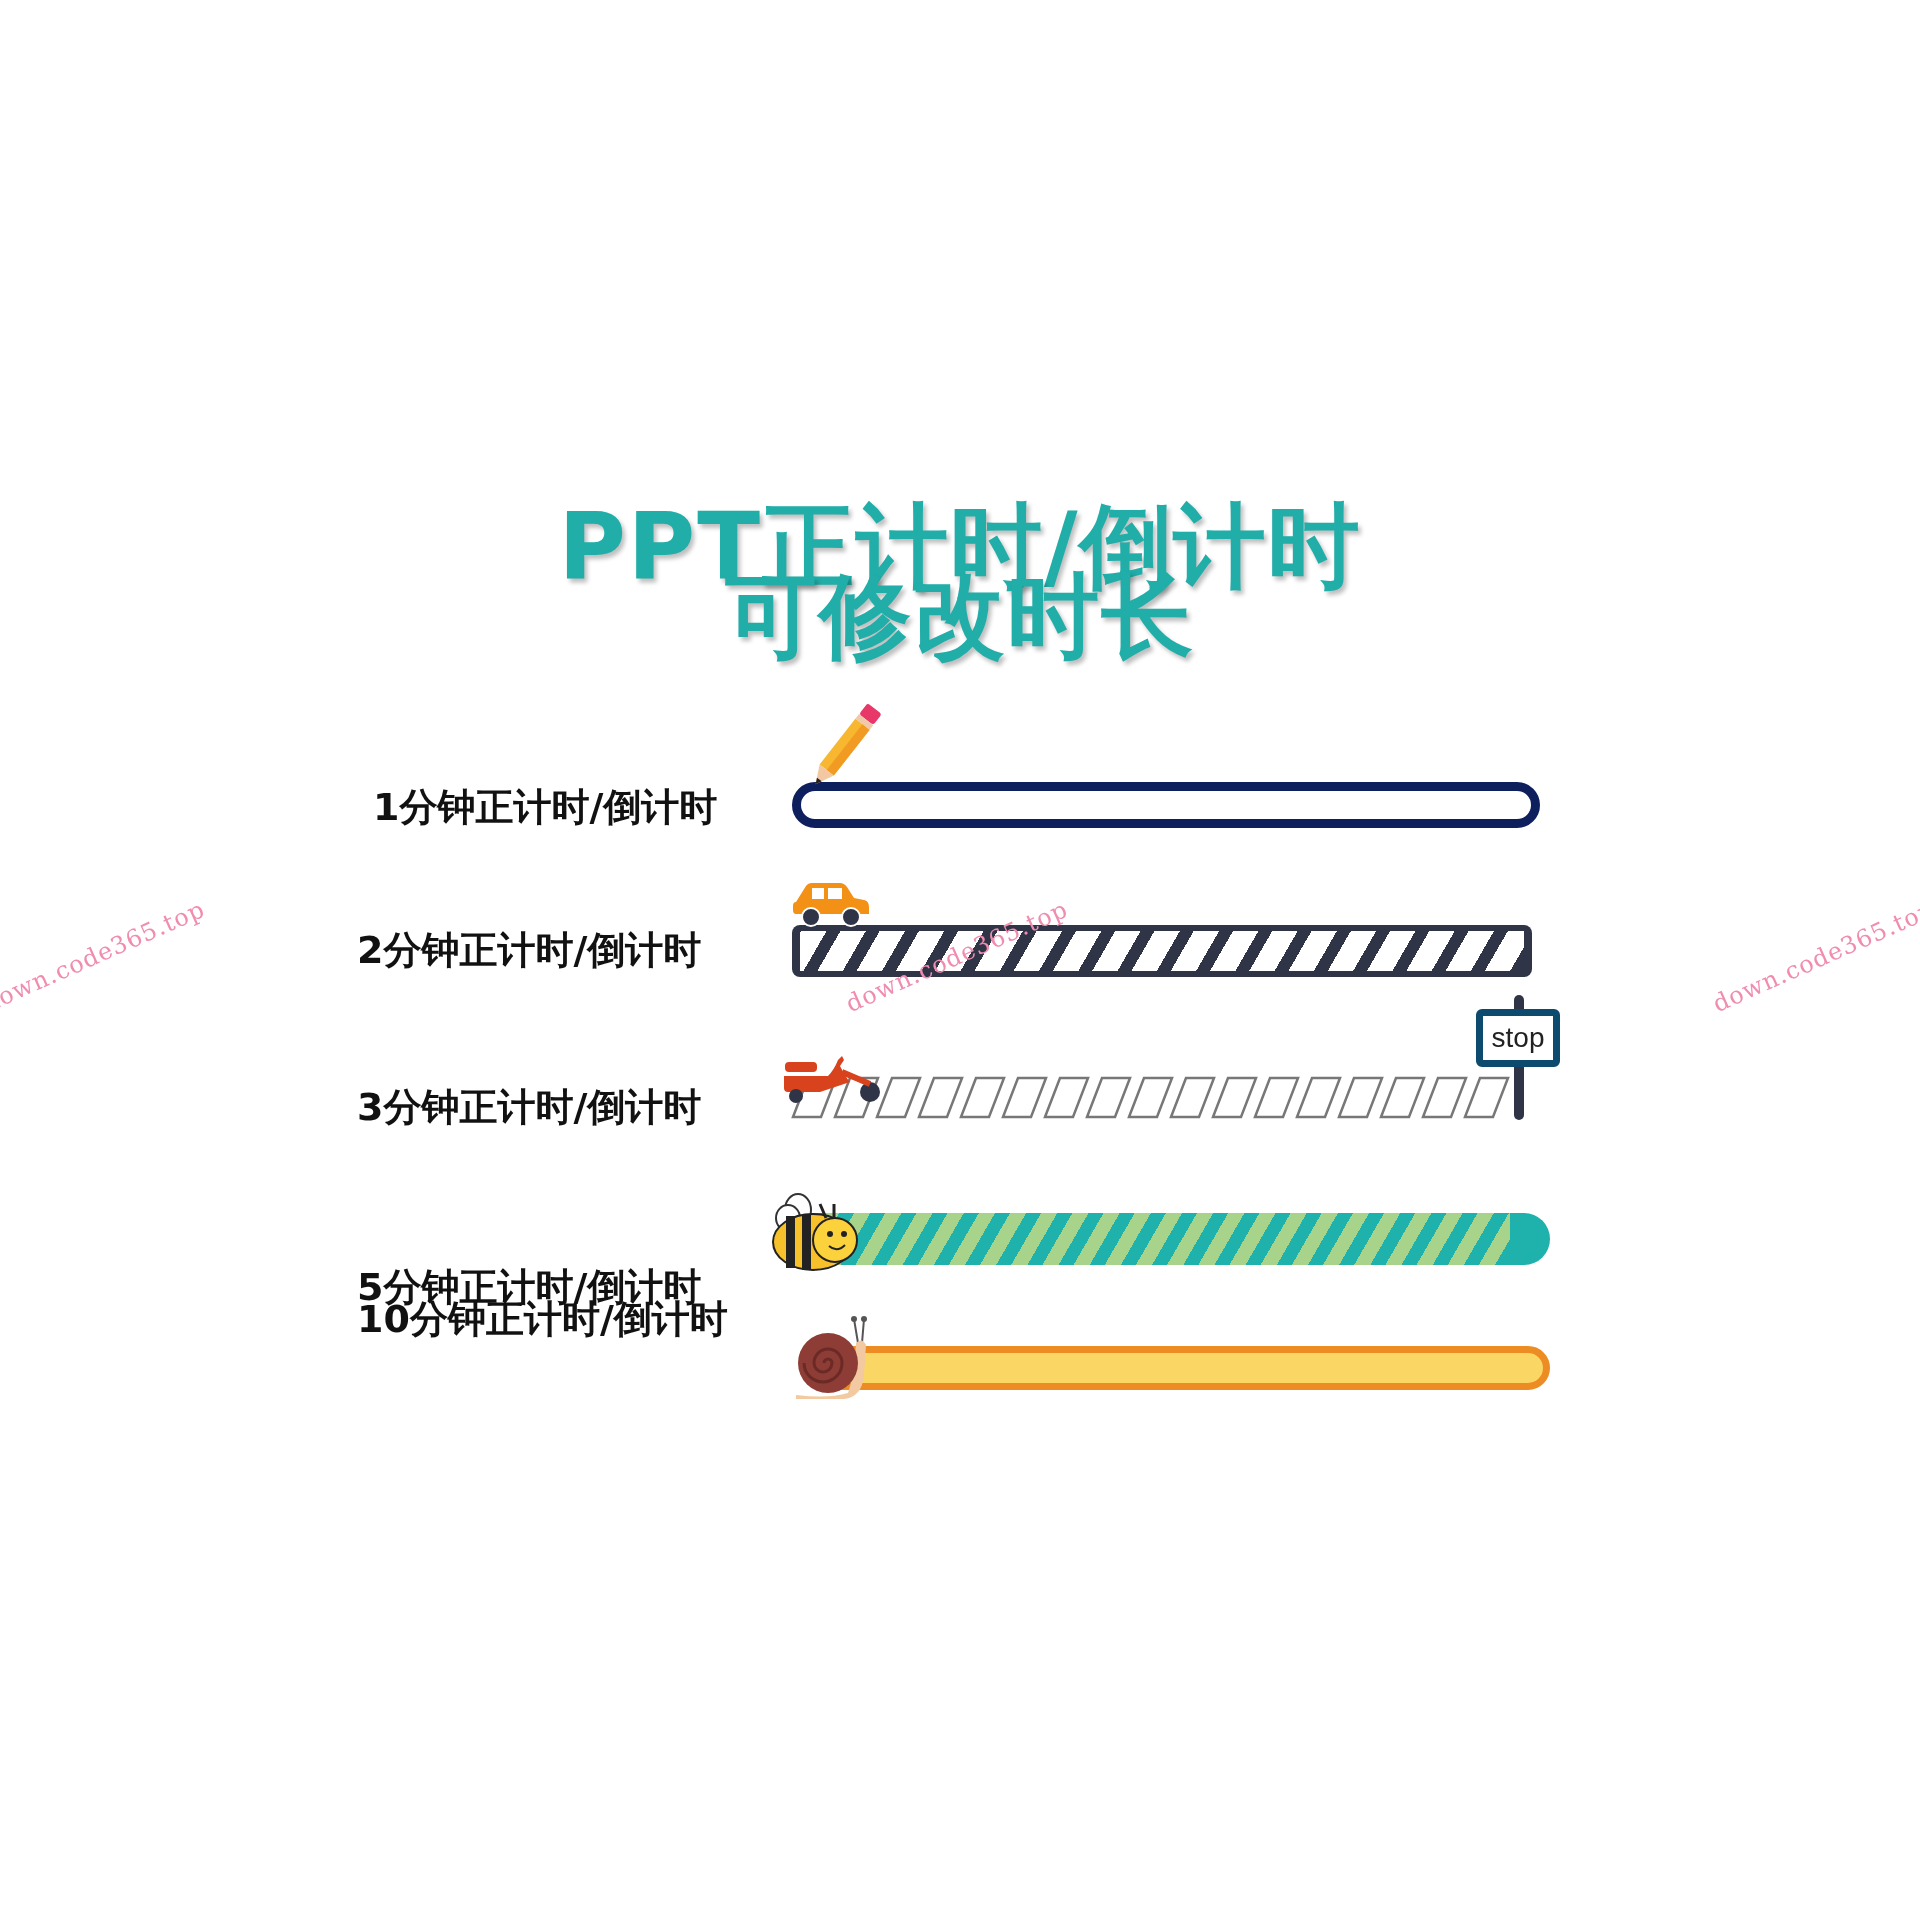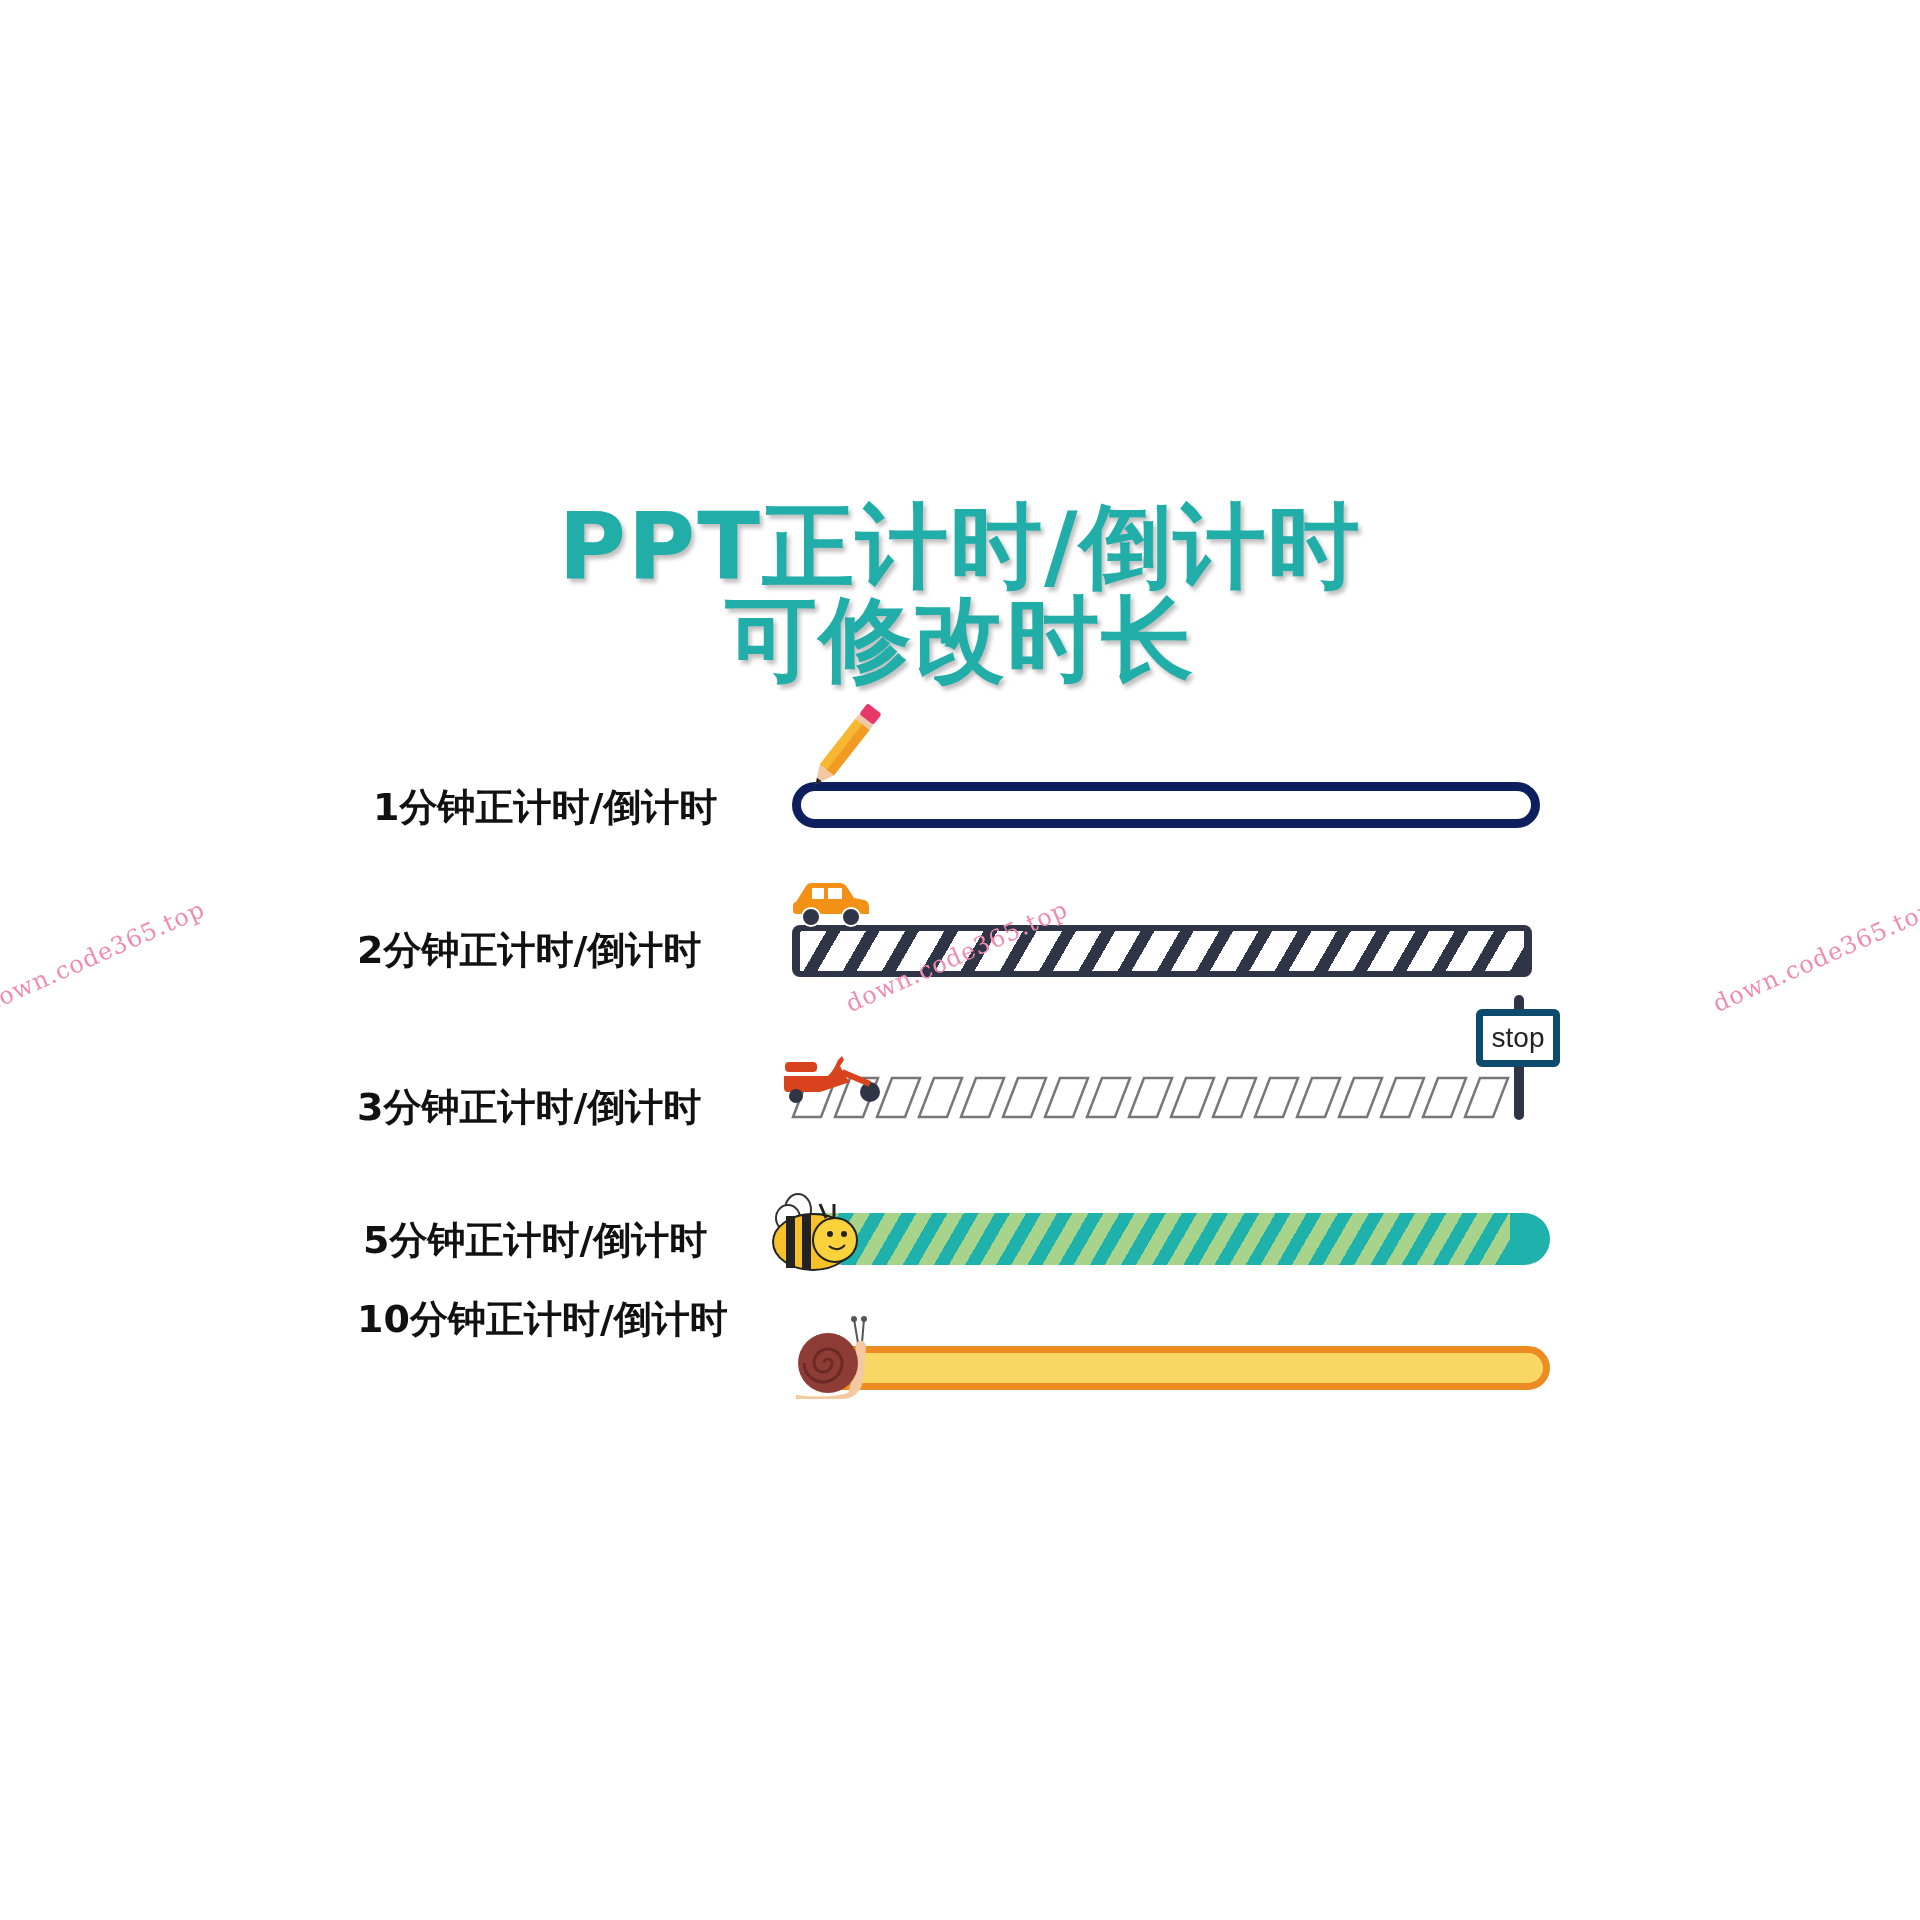--- a/index.html
+++ b/index.html
@@ -1,19 +1,19 @@
 <!DOCTYPE html>
 <html><head>
 <meta charset="utf-8">
 <style>
   html,body{margin:0;padding:0;background:#fff;}
   body{width:1920px;height:1920px;position:relative;overflow:hidden;font-family:"DejaVu Sans","Liberation Sans",sans-serif;}
   .title{position:absolute;left:0;width:1920px;text-align:center;color:#21ada8;font-weight:bold;font-size:92px;letter-spacing:2px;text-shadow:3px 4px 4px rgba(0,0,0,0.25);}
   .t1{top:485px;}
-  .t2{top:578px;text-align:center;}
+  .t2{top:555px;text-align:center;}
   .label{position:absolute;left:357px;font-size:38px;font-weight:bold;color:#111;}
   .bar{position:absolute;box-sizing:border-box;}
   .wm{position:absolute;color:#f08cb0;font-family:"DejaVu Serif",serif;font-size:24px;transform:rotate(-24deg);transform-origin:left bottom;white-space:nowrap;letter-spacing:1px;}
   .icon{position:absolute;}
 </style>
 </head>
 <body>
 
 <div class="title t1">PPT正计时/倒计时</div>
 <div class="title t2">可修改时长</div>
@@ -70,21 +70,21 @@
   <path d="M4 24 L48 24 Q54 18 58 8 L62 4 L64 8 L60 14 Q66 26 70 30 L40 40 L8 40 Q4 40 4 36 Z" fill="#d8421c"></path>
   <circle cx="16" cy="44" r="7" fill="#2f3547"></circle>
   <circle cx="90" cy="40" r="10" fill="#2f3547"></circle>
   <path d="M62 20 L90 32" stroke="#d8421c" stroke-width="6"></path>
 </svg>
 <div class="icon" style="left:1476px;top:995px;width:90px;height:125px;">
   <div style="position:absolute;left:38px;top:0;width:10px;height:125px;background:#2f3547;border-radius:5px;"></div>
   <div style="position:absolute;left:0;top:14px;width:84px;height:58px;box-sizing:border-box;border:7px solid #0c4a6e;border-radius:6px;background:#fff;text-align:center;line-height:44px;font-size:28px;color:#222;font-family:'Liberation Sans',sans-serif;">stop</div>
 </div>
 
-<div class="label" style="top:1215px;margin-left:6px;">5分钟正计时/倒计时</div>
+<div class="label" style="top:1262px;">5分钟正计时/倒计时</div>
 <div class="bar" style="left:810px;top:1213px;width:740px;height:52px;border-radius:0 26px 26px 0;background:#1fb1ac;overflow:hidden;">
   <div style="width:700px;height:100%;background:repeating-linear-gradient(-60deg,#1fb1ac 0 13px,#a7d48a 13px 27px);"></div>
 </div>
 <svg class="icon" style="left:768px;top:1190px;" width="100" height="85" viewBox="0 0 100 85">
   <ellipse cx="30" cy="20" rx="13" ry="16" fill="#fff" stroke="#333" stroke-width="2"></ellipse>
   <ellipse cx="20" cy="28" rx="12" ry="13" fill="#fff" stroke="#333" stroke-width="2"></ellipse>
   <ellipse cx="45" cy="52" rx="40" ry="28" fill="#f7c12b" stroke="#222" stroke-width="2"></ellipse>
   <rect x="18" y="26" width="9" height="52" fill="#222"></rect>
   <rect x="34" y="24" width="9" height="56" fill="#222"></rect>
   <circle cx="67" cy="50" r="22" fill="#fbd23c" stroke="#222" stroke-width="2"></circle>

